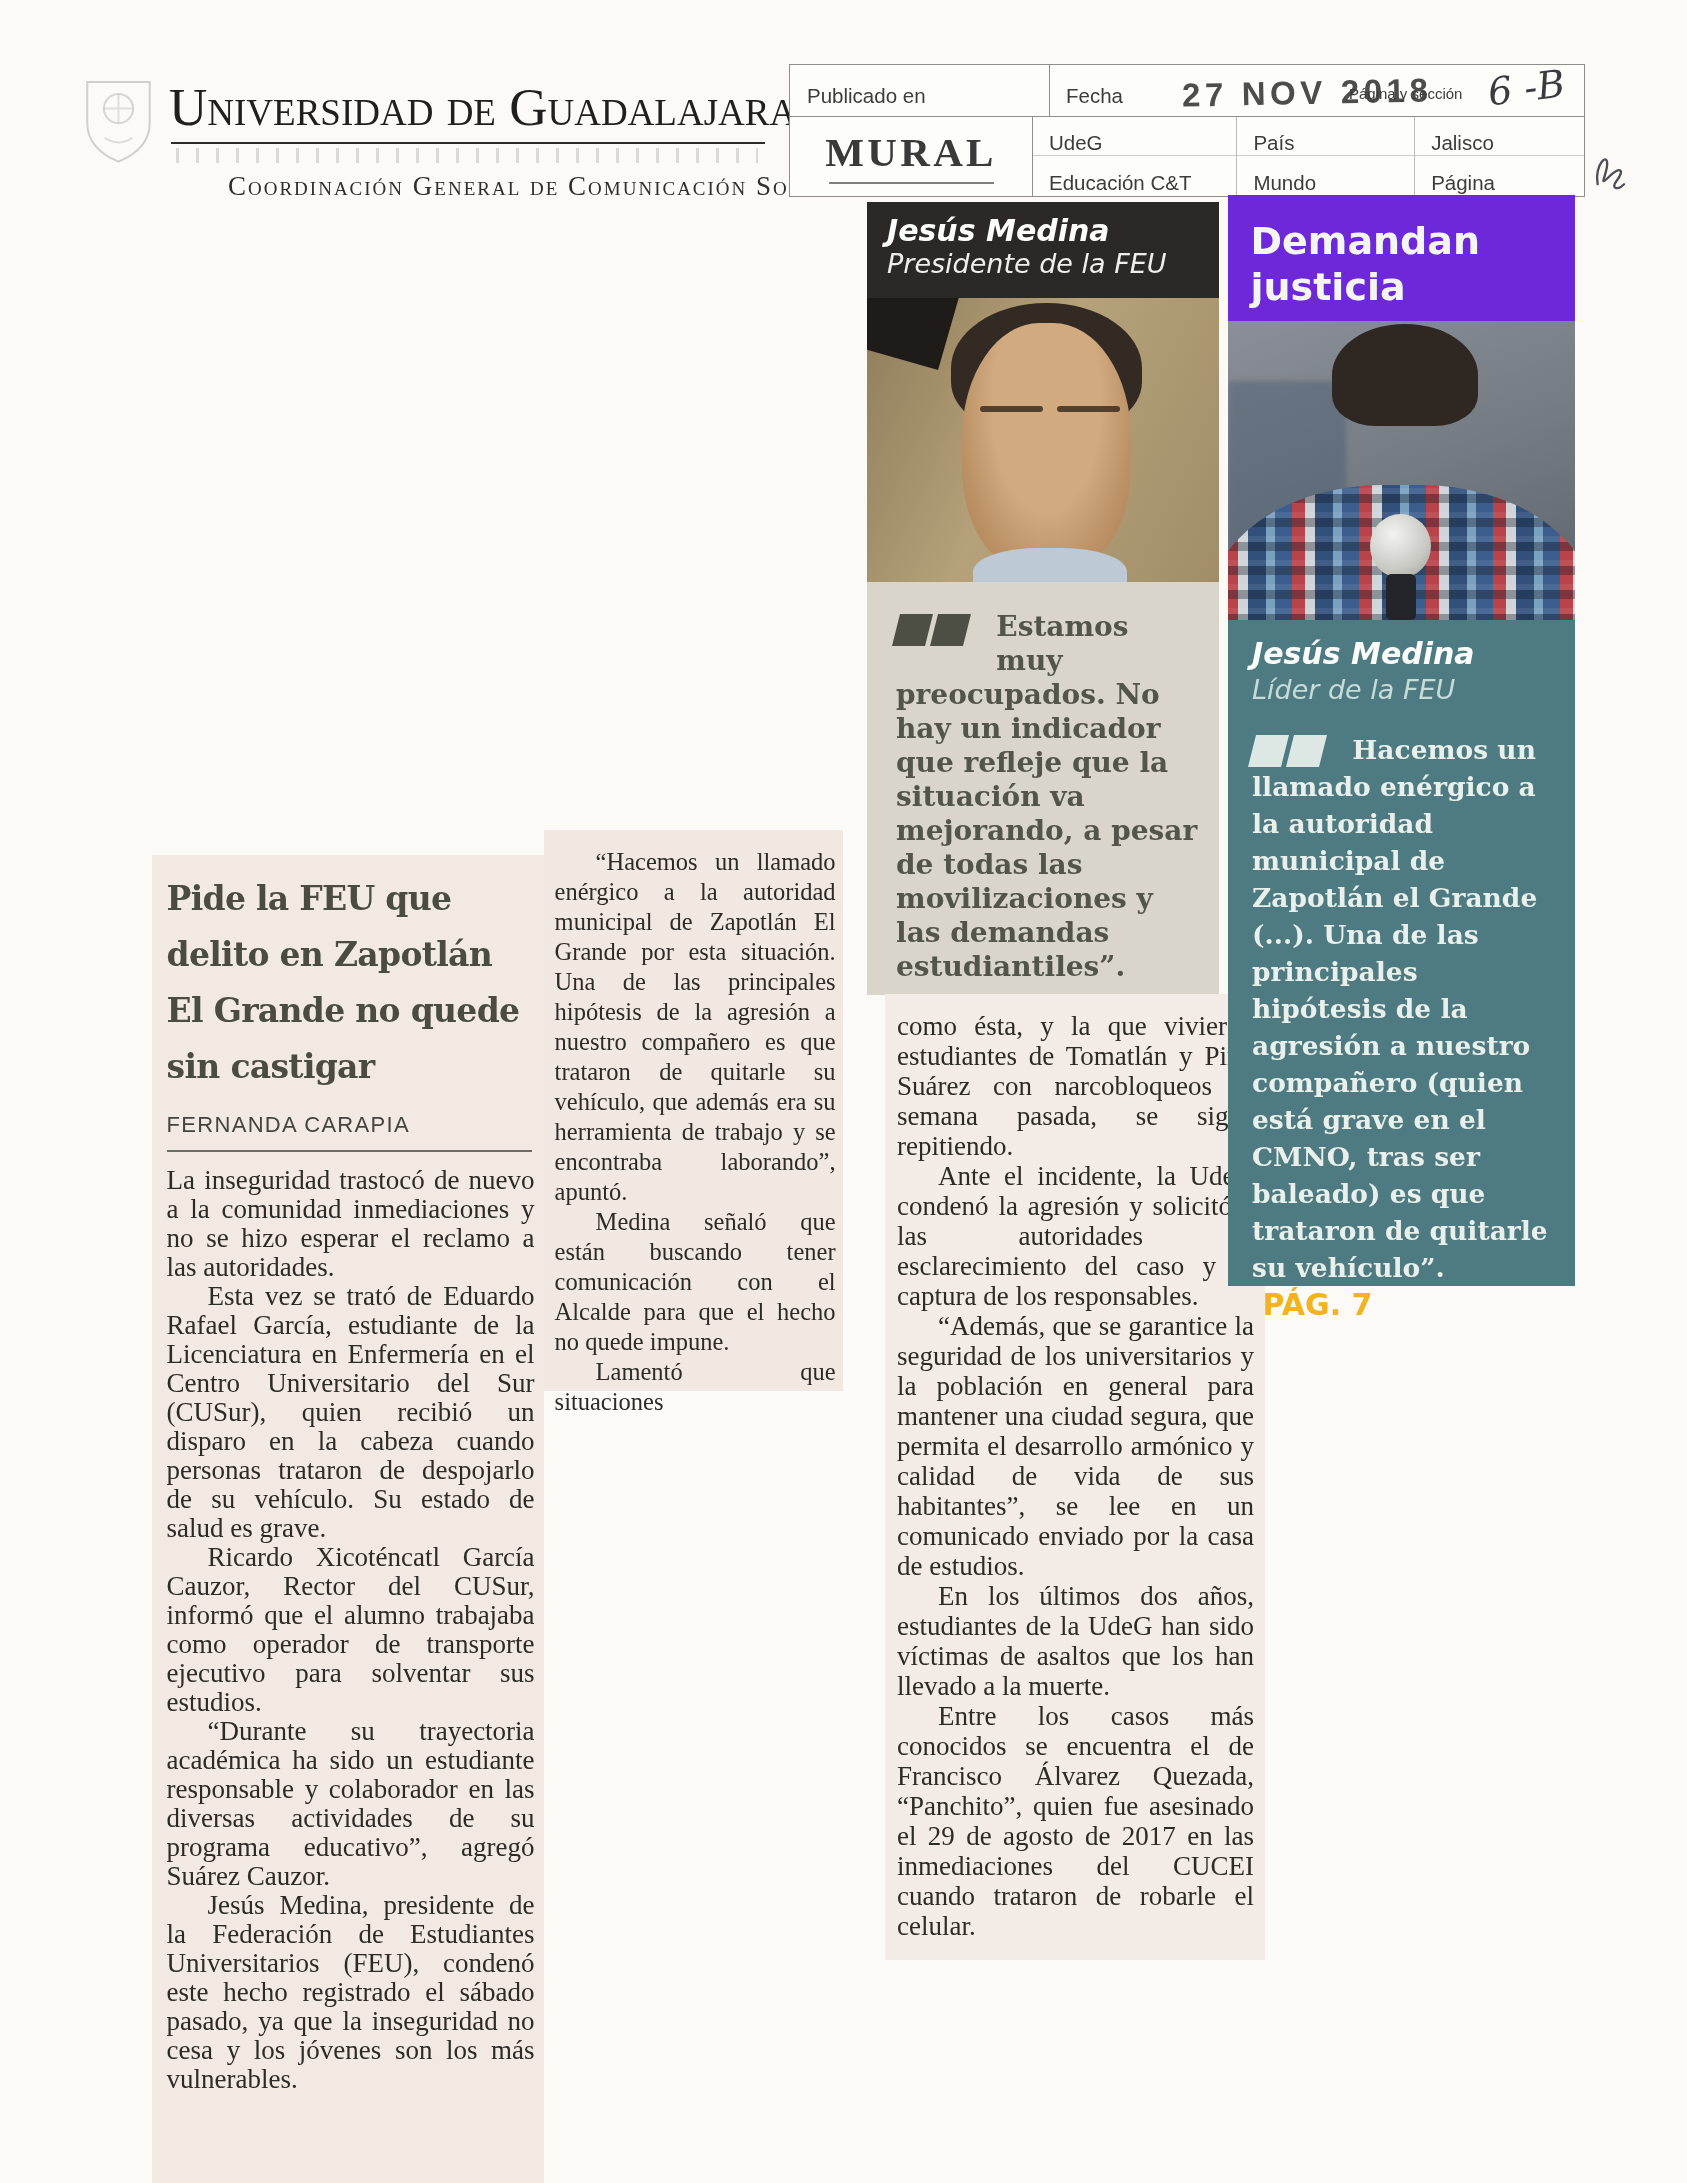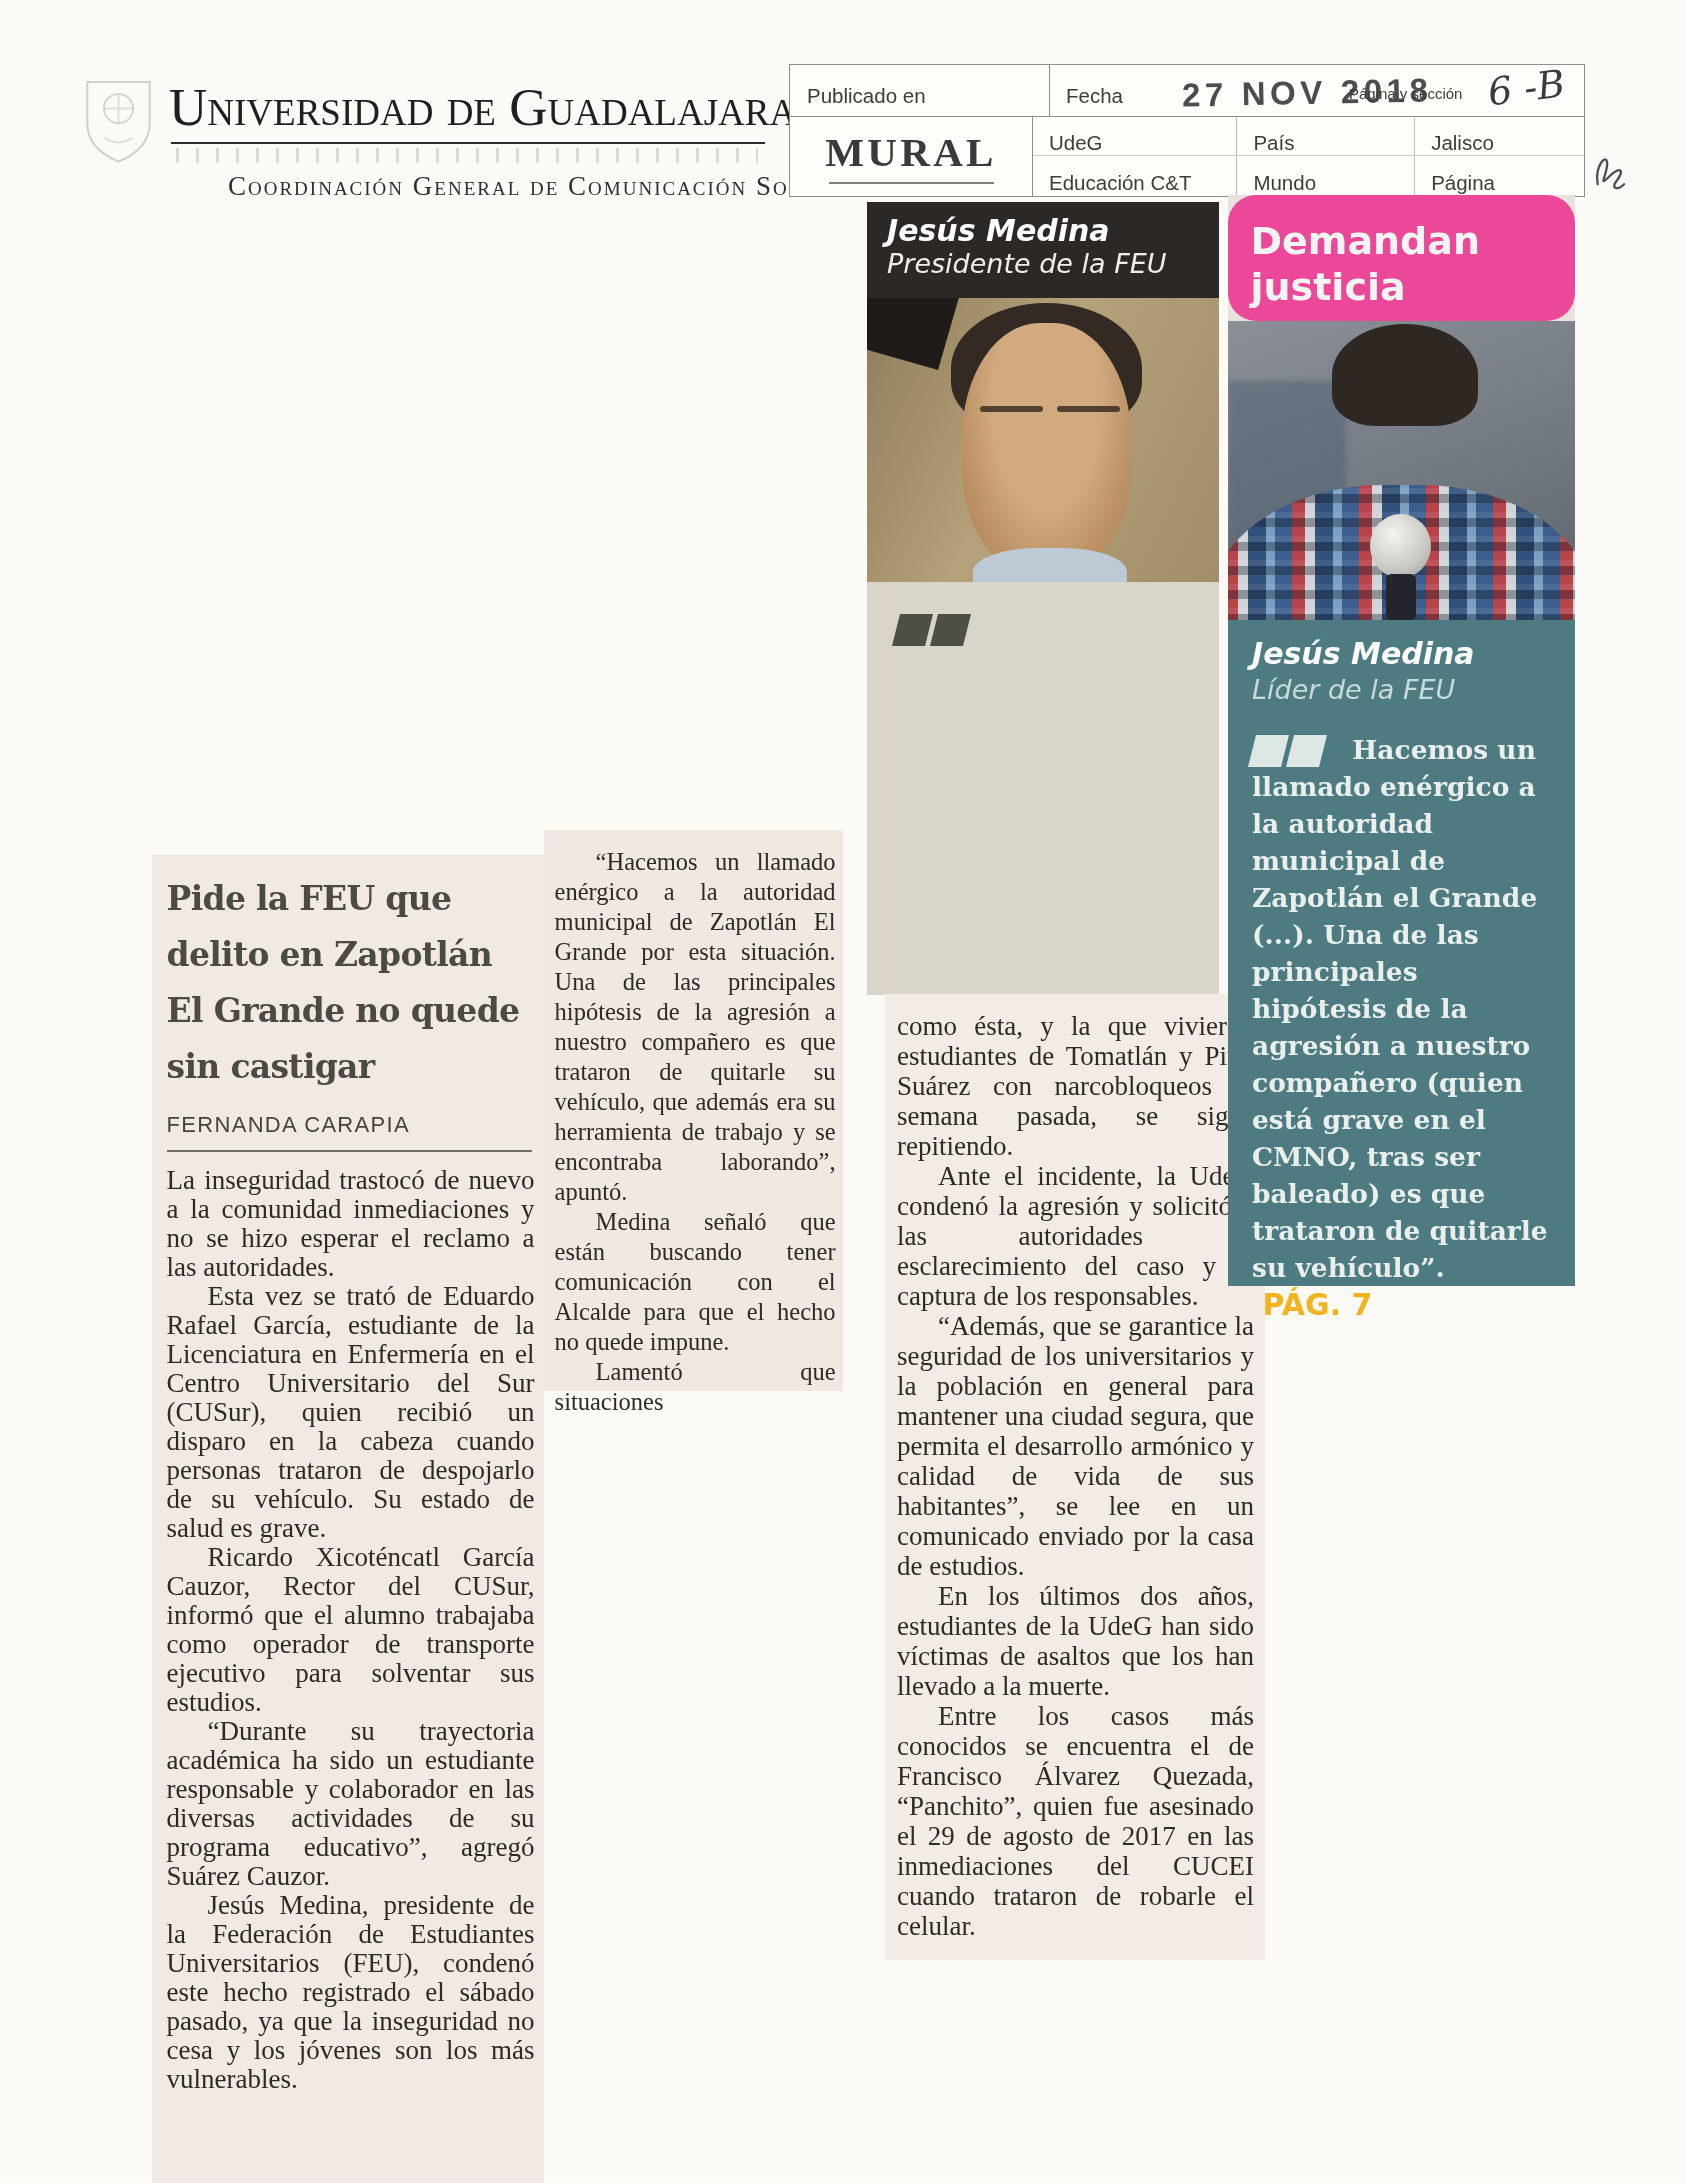--- a/index.html
+++ b/index.html
@@ -85,21 +85,21 @@
            background:radial-gradient(ellipse at 50% 32%,#d2aa80 45%,#bb9165 72%,#a87e52);}
   .p1-brow{position:absolute;width:18%;height:6px;background:rgba(40,30,22,.75);border-radius:3.3px;top:38%;}
   .p1-collar{position:absolute;bottom:-8%;left:30%;width:44%;height:20%;background:#bdc9d4;border-radius:42% 42% 0 0;}
   .pquote{position:relative;height:413px;background:#d9d5cb;padding:28px 20px 0 29px;box-sizing:border-box;}
   .qmark{float:left;width:91px;height:32px;margin:4px 9.3px 0 0;}
   .qmark i{display:inline-block;width:33px;height:32px;margin-right:5.3px;transform:skewX(-14deg);background:#4e4f44;}
   .qmark.white i{background:#dde8e4;}
   .pquote-text{font-family:"DejaVu Serif",serif;font-weight:bold;font-size:28px;line-height:34px;color:#53544a;}
 
   
-  .sb-header{height:126px;background:#ec4899;padding:22.5px 0 0 22.5px;box-sizing:border-box;border-radius:28px;}
+  .sb-header{height:126px;background:#6d28d9;padding:22.5px 0 0 22.5px;box-sizing:border-box;}
   .sb-header-text{font-family:"DejaVu Sans",sans-serif;font-weight:bold;font-size:38px;line-height:46px;color:#f3f5f1;}
   .photo2{position:relative;height:299px;overflow:hidden;
           background:linear-gradient(160deg,#8b9097 0%,#757b83 50%,#5d636b 100%);}
   .p2-bg-block{position:absolute;left:0;top:20%;width:34%;height:60%;background:rgba(70,90,110,.45);filter:blur(2.6px);}
   .p2-hair{position:absolute;left:30%;top:1%;width:42%;height:34%;background:#2e2722;border-radius:50% 50% 30% 30%;}
   .p2-face{position:absolute;left:32%;top:6%;width:38%;height:66%;border-radius:44% 44% 46% 46%;
            background:radial-gradient(ellipse at 50% 35%,#cba37a 48%,#b58a5e 75%,#a07câ€‹52);}
   .p2-shirt{position:absolute;bottom:-2.6px;left:-20px;right:-20px;height:46%;border-radius:45% 45% 0 0/90% 90% 0 0;
      background:repeating-linear-gradient(90deg,#3c5e8e 0 17px,#b8434a 17px 30px,#cfd4d8 30px 40px,#31507c 40px 58px,#7aa0c0 58px 67px);}
   .p2-shirt:after{content:"";position:absolute;inset:0;border-radius:inherit;
@@ -194,20 +194,21 @@
     <div class="photo1">
       <div class="p1-corner"></div>
       <div class="p1-hair"></div>
       <div class="p1-face"></div>
       <div class="p1-brow" style="left:32%;"></div>
       <div class="p1-brow" style="left:54%;"></div>
       <div class="p1-collar"></div>
     </div>
     <div class="pquote">
       <span class="qmark"><i></i><i></i></span>
+      <span class="pquote-text">Estamos muy preocupados. No hay un indicador que refleje que la situación va mejorando, a pesar de todas las movilizaciones y las demandas estudiantiles”.</span>
     </div>
   </div>
 
   <div class="piece" id="pieceE">
     <div class="bodycol" id="col3">
       <p>como ésta, y la que vivieron estudiantes de Tomatlán y Pino Suárez con narcobloqueos la semana pasada, se sigan repitiendo.</p>
       <p class="ind">Ante el incidente, la UdeG condenó la agresión y solicitó a las autoridades el esclarecimiento del caso y la captura de los responsables.</p>
       <p class="ind">“Además, que se garantice la seguridad de los universitarios y la población en general para mantener una ciudad segura, que permita el desarrollo armónico y calidad de vida de sus habitantes”, se lee en un comunicado enviado por la casa de estudios.</p>
       <p class="ind">En los últimos dos años, estudiantes de la UdeG han sido víctimas de asaltos que los han llevado a la muerte.</p>
       <p class="ind">Entre los casos más conocidos se encuentra el de Francisco Álvarez Quezada, “Panchito”, quien fue asesinado el 29 de agosto de 2017 en las inmediaciones del CUCEI cuando trataron de robarle el celular.</p>

